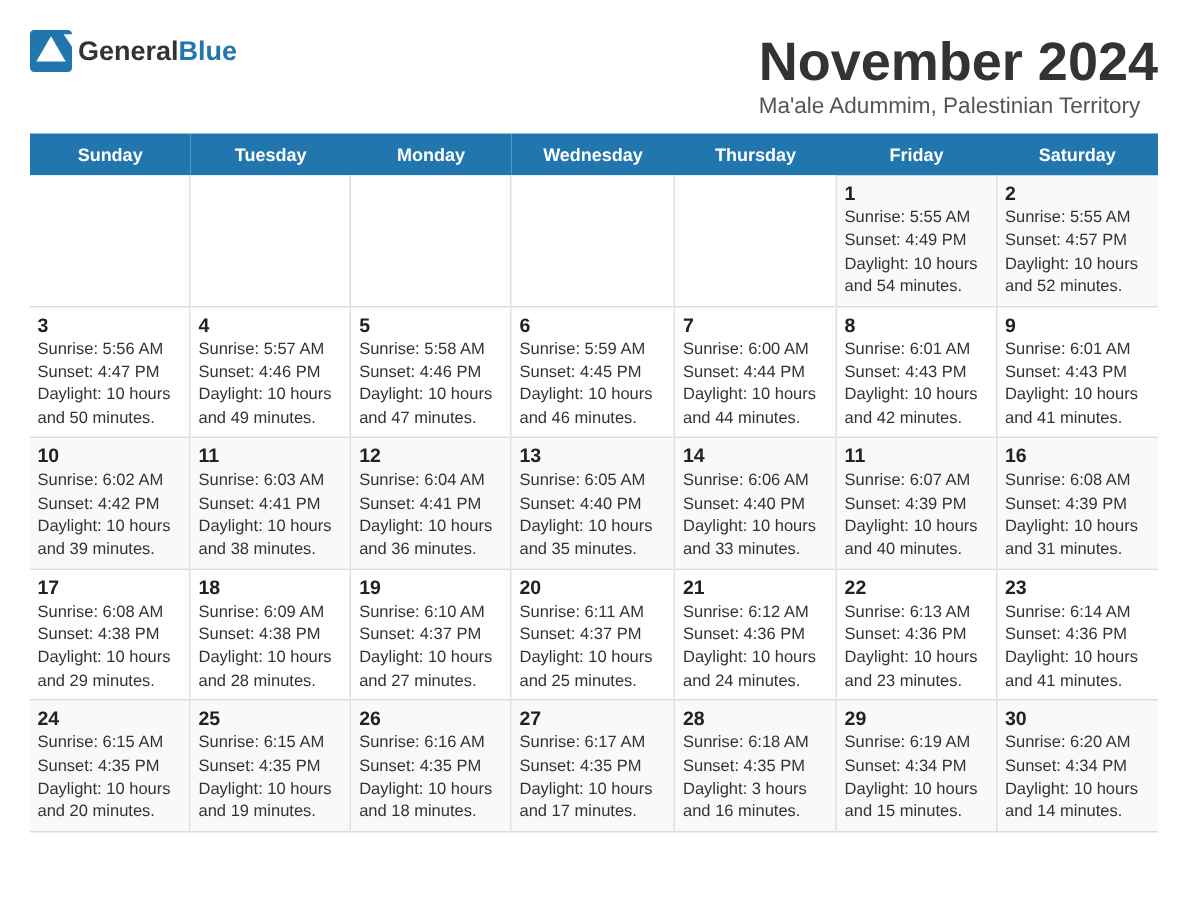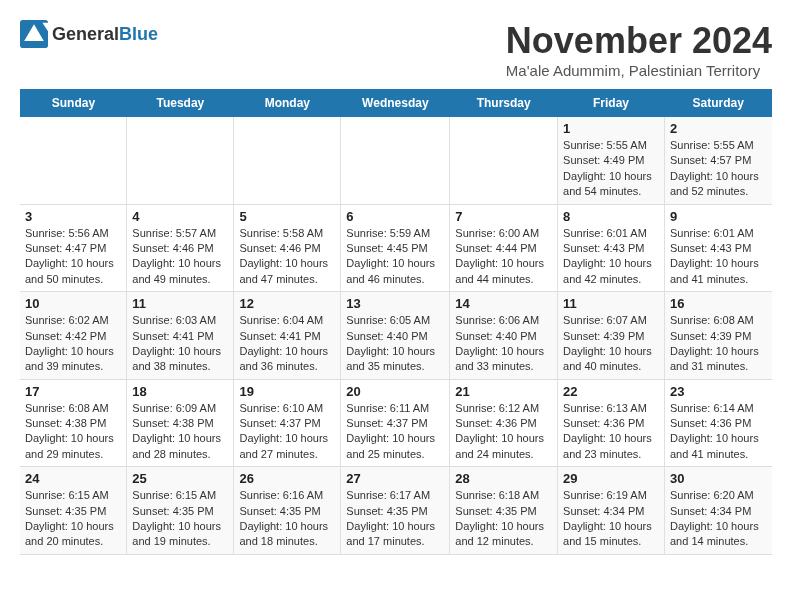--- a/index.html
+++ b/index.html
@@ -243,21 +243,21 @@
         <td>
           <div class="day-num">26</div>
           <div class="day-info"><span>Sunrise: 6:16 AM</span><br><span>Sunset: 4:35 PM</span><br><span>Daylight: 10 hours and 18 minutes.</span></div>
         </td>
         <td>
           <div class="day-num">27</div>
           <div class="day-info"><span>Sunrise: 6:17 AM</span><br><span>Sunset: 4:35 PM</span><br><span>Daylight: 10 hours and 17 minutes.</span></div>
         </td>
         <td>
           <div class="day-num">28</div>
-          <div class="day-info"><span>Sunrise: 6:18 AM</span><br><span>Sunset: 4:35 PM</span><br><span>Daylight: 10 hours and 12 minutes.</span></div>
+          <div class="day-info"><span>Sunrise: 6:18 AM</span><br><span>Sunset: 4:35 PM</span><br><span>Daylight: 3 hours and 16 minutes.</span></div>
         </td>
         <td>
           <div class="day-num">29</div>
           <div class="day-info"><span>Sunrise: 6:19 AM</span><br><span>Sunset: 4:34 PM</span><br><span>Daylight: 10 hours and 15 minutes.</span></div>
         </td>
         <td>
           <div class="day-num">30</div>
           <div class="day-info"><span>Sunrise: 6:20 AM</span><br><span>Sunset: 4:34 PM</span><br><span>Daylight: 10 hours and 14 minutes.</span></div>
         </td>
       </tr>

